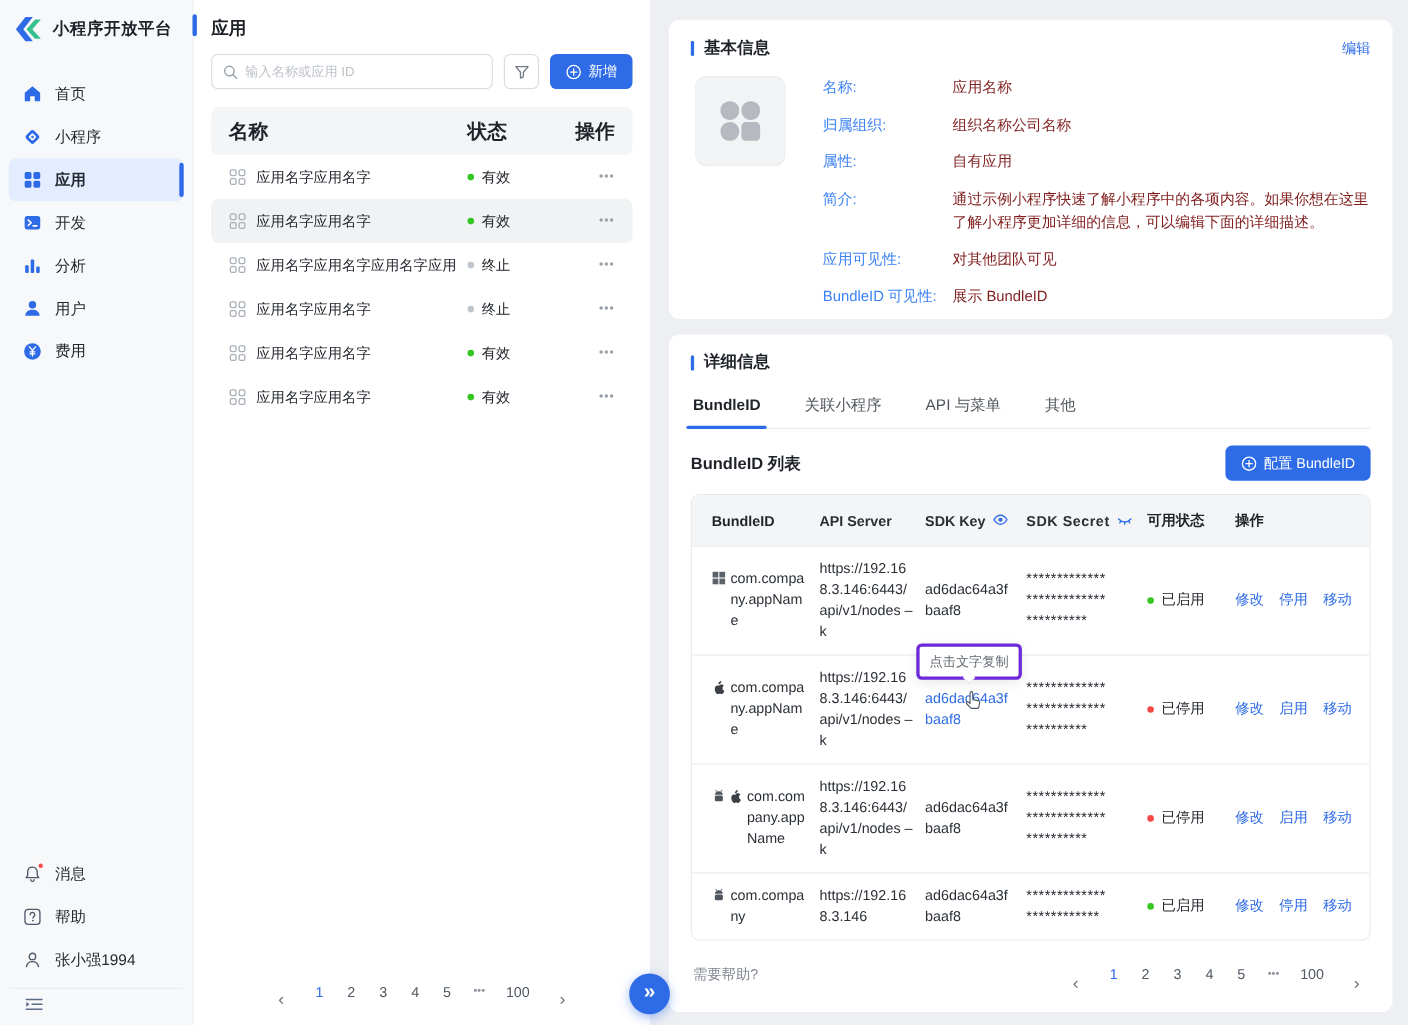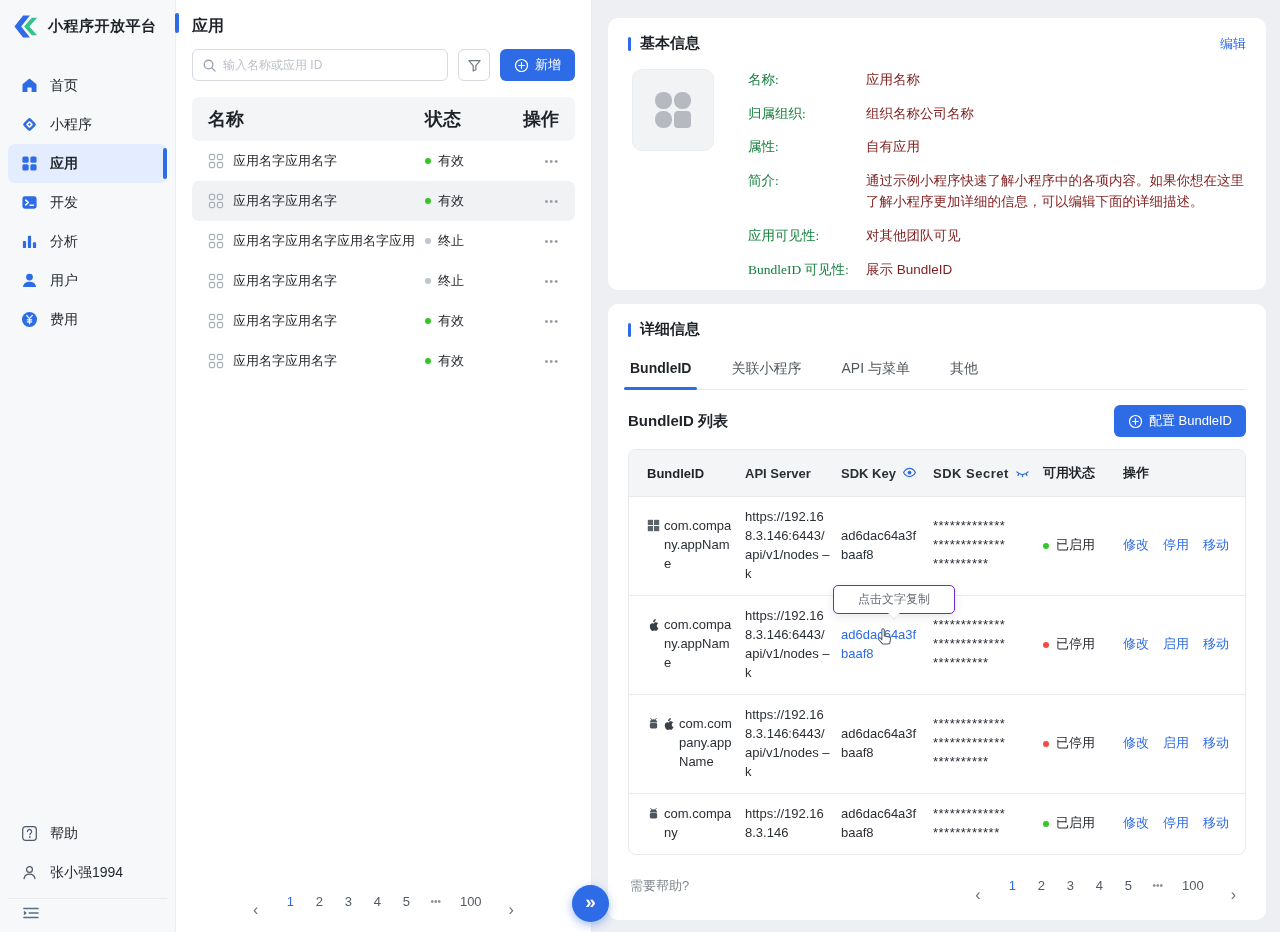--- a/index.html
+++ b/index.html
@@ -60,21 +60,21 @@
   .head-bar { width:3px; height:14px; background:#2e6be6; border-radius:2px; margin-right:9px; flex:none; }
   .card-title { font-size:15px; font-weight:bold; }
   .link { color:#2e6be6; cursor:pointer; font-size:13px; text-decoration:none; }
   .edit-link { margin-left:auto; }
 
   .basic-card { height:272px; overflow:hidden; }
   .basic-body { display:flex; gap:34px; margin-top:16px; padding-left:4px; }
   .app-avatar { width:82px; height:82px; flex:none; background:#f2f3f5; border:1px solid #ebedf0; border-radius:10px; display:flex; align-items:center; justify-content:center; }
   .fields { flex:1; display:flex; flex-direction:column; gap:12px; font-size:13.5px; }
   .field { display:flex; line-height:1.6; }
-  .field-label { width:118px; flex:none; color:#15803d;font-family:Liberation Serif, serif; }
+  .field-label { width:118px; flex:none; color:#3b82f6; }
   .field-value { flex:1; color:#7f1d1d; max-width:568px; }
 
   .detail-card { flex:1; display:flex; flex-direction:column; min-height:0; padding-bottom:12px; }
   .tabs { display:flex; gap:36px; margin-top:12px; border-bottom:1px solid #e7e9ec; }
   .tab { position:relative; font-size:14px; color:#51575e; padding:9px 2px 11px; cursor:pointer; white-space:nowrap; }
   .tab.active { color:#1f2329; font-weight:bold; }
   .tab.active::after { content:""; position:absolute; left:-4px; right:-4px; bottom:-1px; height:3px; border-radius:2px; background:#2e6be6; }
   .list-head { display:flex; align-items:center; margin:15px 0 12px; }
   .list-title { font-size:15px; font-weight:bold; }
   .list-head .btn-primary { margin-left:auto; }
@@ -91,21 +91,21 @@
   .bc3 .key.hl { color:#2e6be6; cursor:pointer; }
   .bc4 { width:110px; flex:none; white-space:pre-line; color:#2a2f36; letter-spacing:.5px; }
   .bc5 { width:80px; flex:none; display:flex; align-items:center; gap:7px; white-space:nowrap; }
   .bc6 { flex:1; display:flex; gap:14px; justify-content:flex-start; white-space:nowrap; }
   .hcell-ico { display:inline-flex; vertical-align:-2px; margin-left:6px; }
   .detail-footer { display:flex; align-items:center; margin-top:14px; padding:0 2px; }
   .help-text { color:#818891; font-size:13px; }
   .detail-footer .pagination { margin-left:auto; display:flex; align-items:center; gap:19px; font-size:13px; color:#515a64; }
 
   
-  .copy-tooltip { position:absolute; left:833px; top:585px; background:#fff; border:1px solid #6d28d9; border-radius:5px; box-shadow:0 3px 10px rgba(31,35,41,.1); padding:5px 24px; font-size:12px; color:#646a73; white-space:nowrap; z-index:8; }
+  .copy-tooltip { position:absolute; left:833px; top:585px; background:#fff; border:3px solid #6d28d9; border-radius:5px; box-shadow:0 3px 10px rgba(31,35,41,.1); padding:5px 9px; font-size:12px; color:#646a73; white-space:nowrap; z-index:8; }
   .copy-tooltip .arrow { position:absolute; left:50%; bottom:-4.5px; width:8px; height:8px; background:#fff; border-right:1px solid #e7e9ec; border-bottom:1px solid #e7e9ec; transform:translateX(-50%) rotate(45deg); }
   .hand-cursor { position:absolute; left:876px; top:628px; z-index:9; pointer-events:none; }
 </style>
 </head>
 <body>
 
 <div class="app">
 
   <aside class="sidebar">
     <div class="logo-row">
@@ -183,20 +183,30 @@
           <svg width="17" height="17" viewBox="0 0 18 18">
             <circle cx="9" cy="9" r="8" fill="#2e6be6"></circle>
             <path d="M6 4.6L9 8l3-3.4M9 8v5.4M6.7 9.4h4.6M6.7 11.4h4.6" fill="none" stroke="#fff" stroke-width="1.3" stroke-linecap="round" stroke-linejoin="round"></path>
           </svg>
         </span>
         <span>费用</span>
       </div>
     </nav>
 
     <div class="side-bottom">
+      <div class="nav-item">
+        <span class="ico bell-wrap">
+          <svg width="17" height="17" viewBox="0 0 18 18">
+            <path d="M9 2.4c-3 0-4.6 2.2-4.6 4.9v3L3 12.6h12l-1.4-2.3v-3C13.6 4.6 12 2.4 9 2.4z" fill="none" stroke="#4e5969" stroke-width="1.3" stroke-linejoin="round"></path>
+            <path d="M7.4 14.6a1.6 1.6 0 003.2 0" fill="none" stroke="#4e5969" stroke-width="1.3" stroke-linecap="round"></path>
+          </svg>
+          <span class="bell-dot"></span>
+        </span>
+        <span>消息</span>
+      </div>
       <div class="nav-item">
         <span class="ico">
           <svg width="17" height="17" viewBox="0 0 18 18">
             <rect x="1.8" y="1.8" width="14.4" height="14.4" rx="3" fill="none" stroke="#4e5969" stroke-width="1.3"></rect>
             <path d="M6.8 7a2.2 2.2 0 114 1.2c-.6.8-1.3 1-1.3 2" fill="none" stroke="#4e5969" stroke-width="1.3" stroke-linecap="round"></path>
             <circle cx="9.4" cy="12.6" r=".9" fill="#4e5969"></circle>
           </svg>
         </span>
         <span>帮助</span>
       </div>

